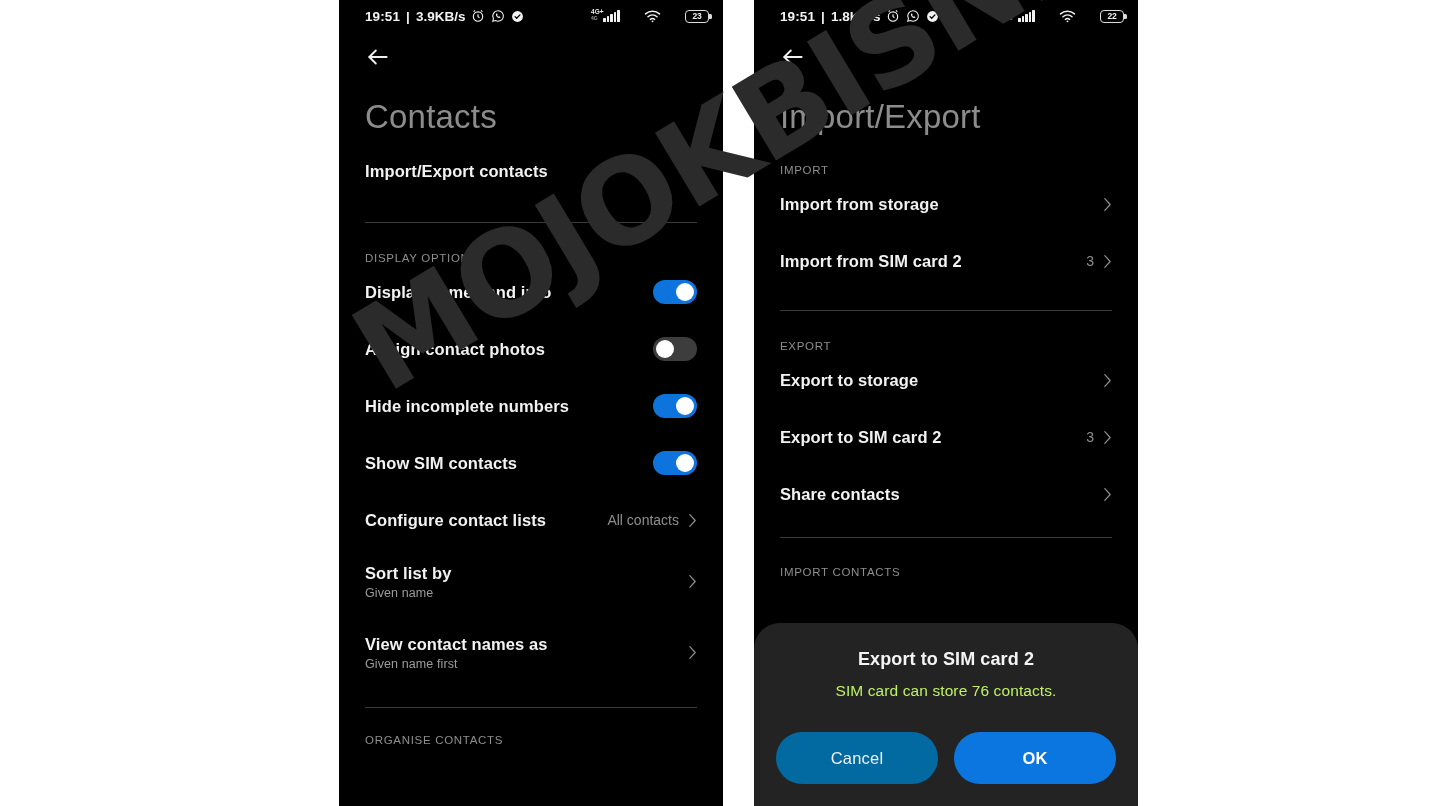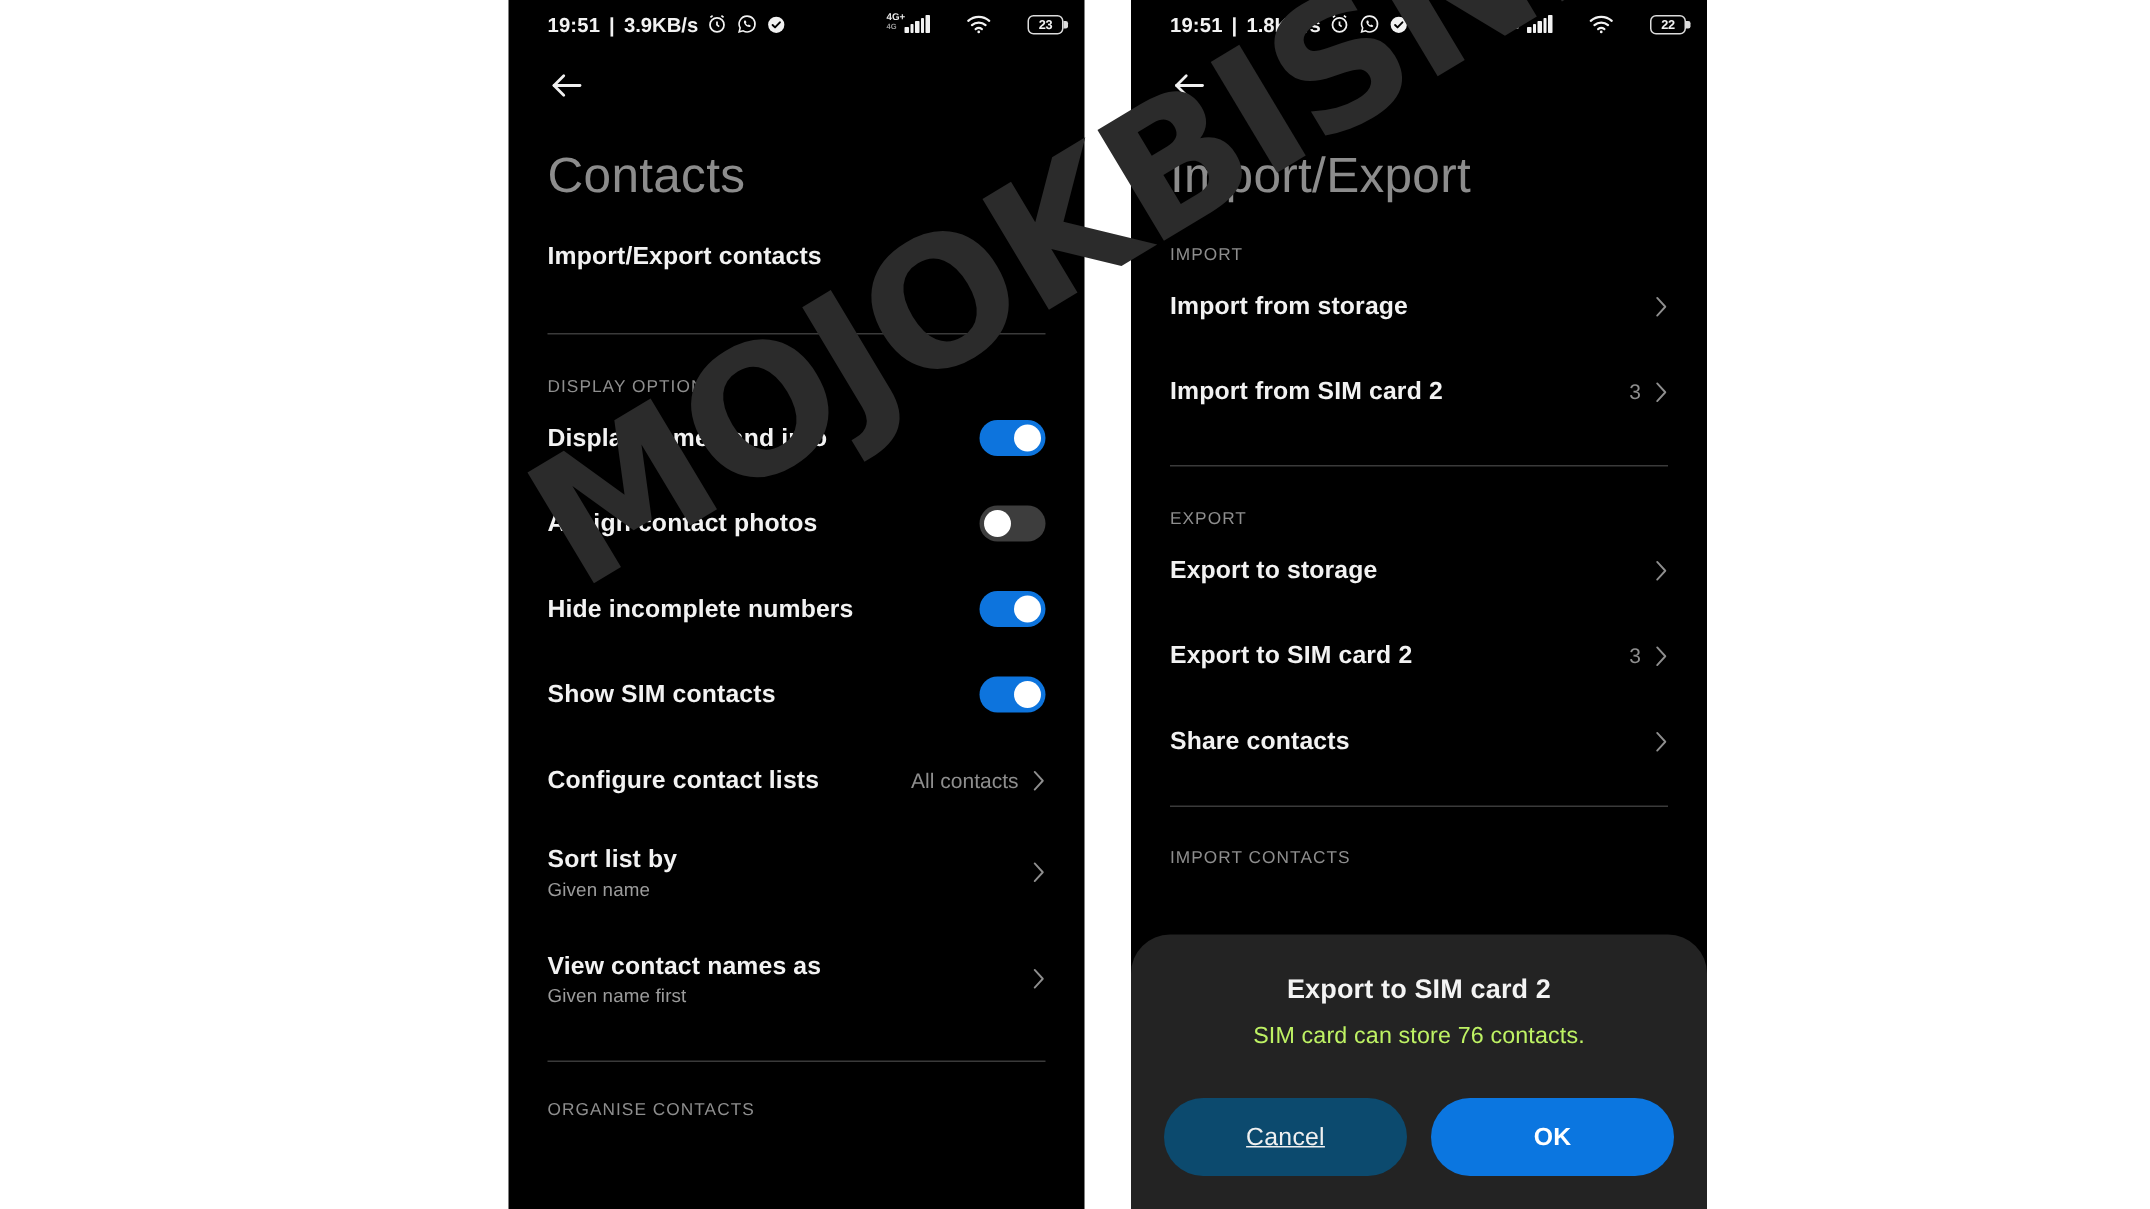--- a/index.html
+++ b/index.html
@@ -143,21 +143,21 @@
   .dlg-title{font-size:18px;font-weight:700;color:#f4f4f4;letter-spacing:.1px;}
   .dlg-msg{font-size:15.5px;color:#bef264;margin-top:12px;letter-spacing:.1px;}
   .dlg-actions{display:flex;gap:16px;margin-top:32px;}
   .btn{
     flex:1;height:52px;border-radius:26px;
     display:flex;align-items:center;justify-content:center;
     font-size:16.5px;letter-spacing:.2px;
     border:none;cursor:pointer;
     font-family:"Liberation Sans", sans-serif;
   }
-  .btn-cancel{background:#0c4a6e;color:#f0f0f0;text-decoration:underline;}
+  .btn-cancel{background:#0369a1;color:#f0f0f0;}
   .btn-ok{background:#0b76e0;color:#ffffff;font-weight:700;}
 </style>
 </head>
 <body>
 
 <div class="stage">
 
   <div class="phone" id="phone-left">
 
     <div class="statusbar">

